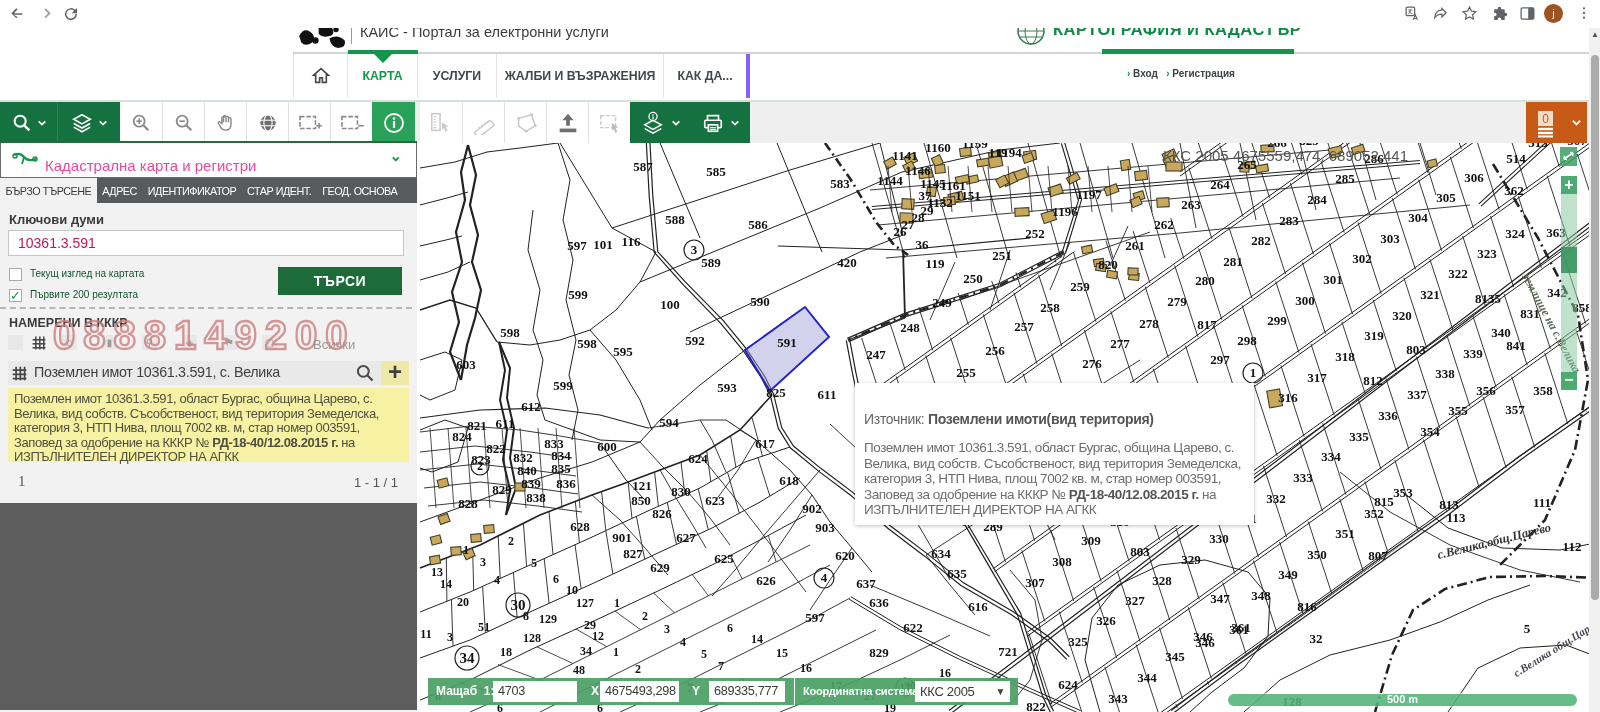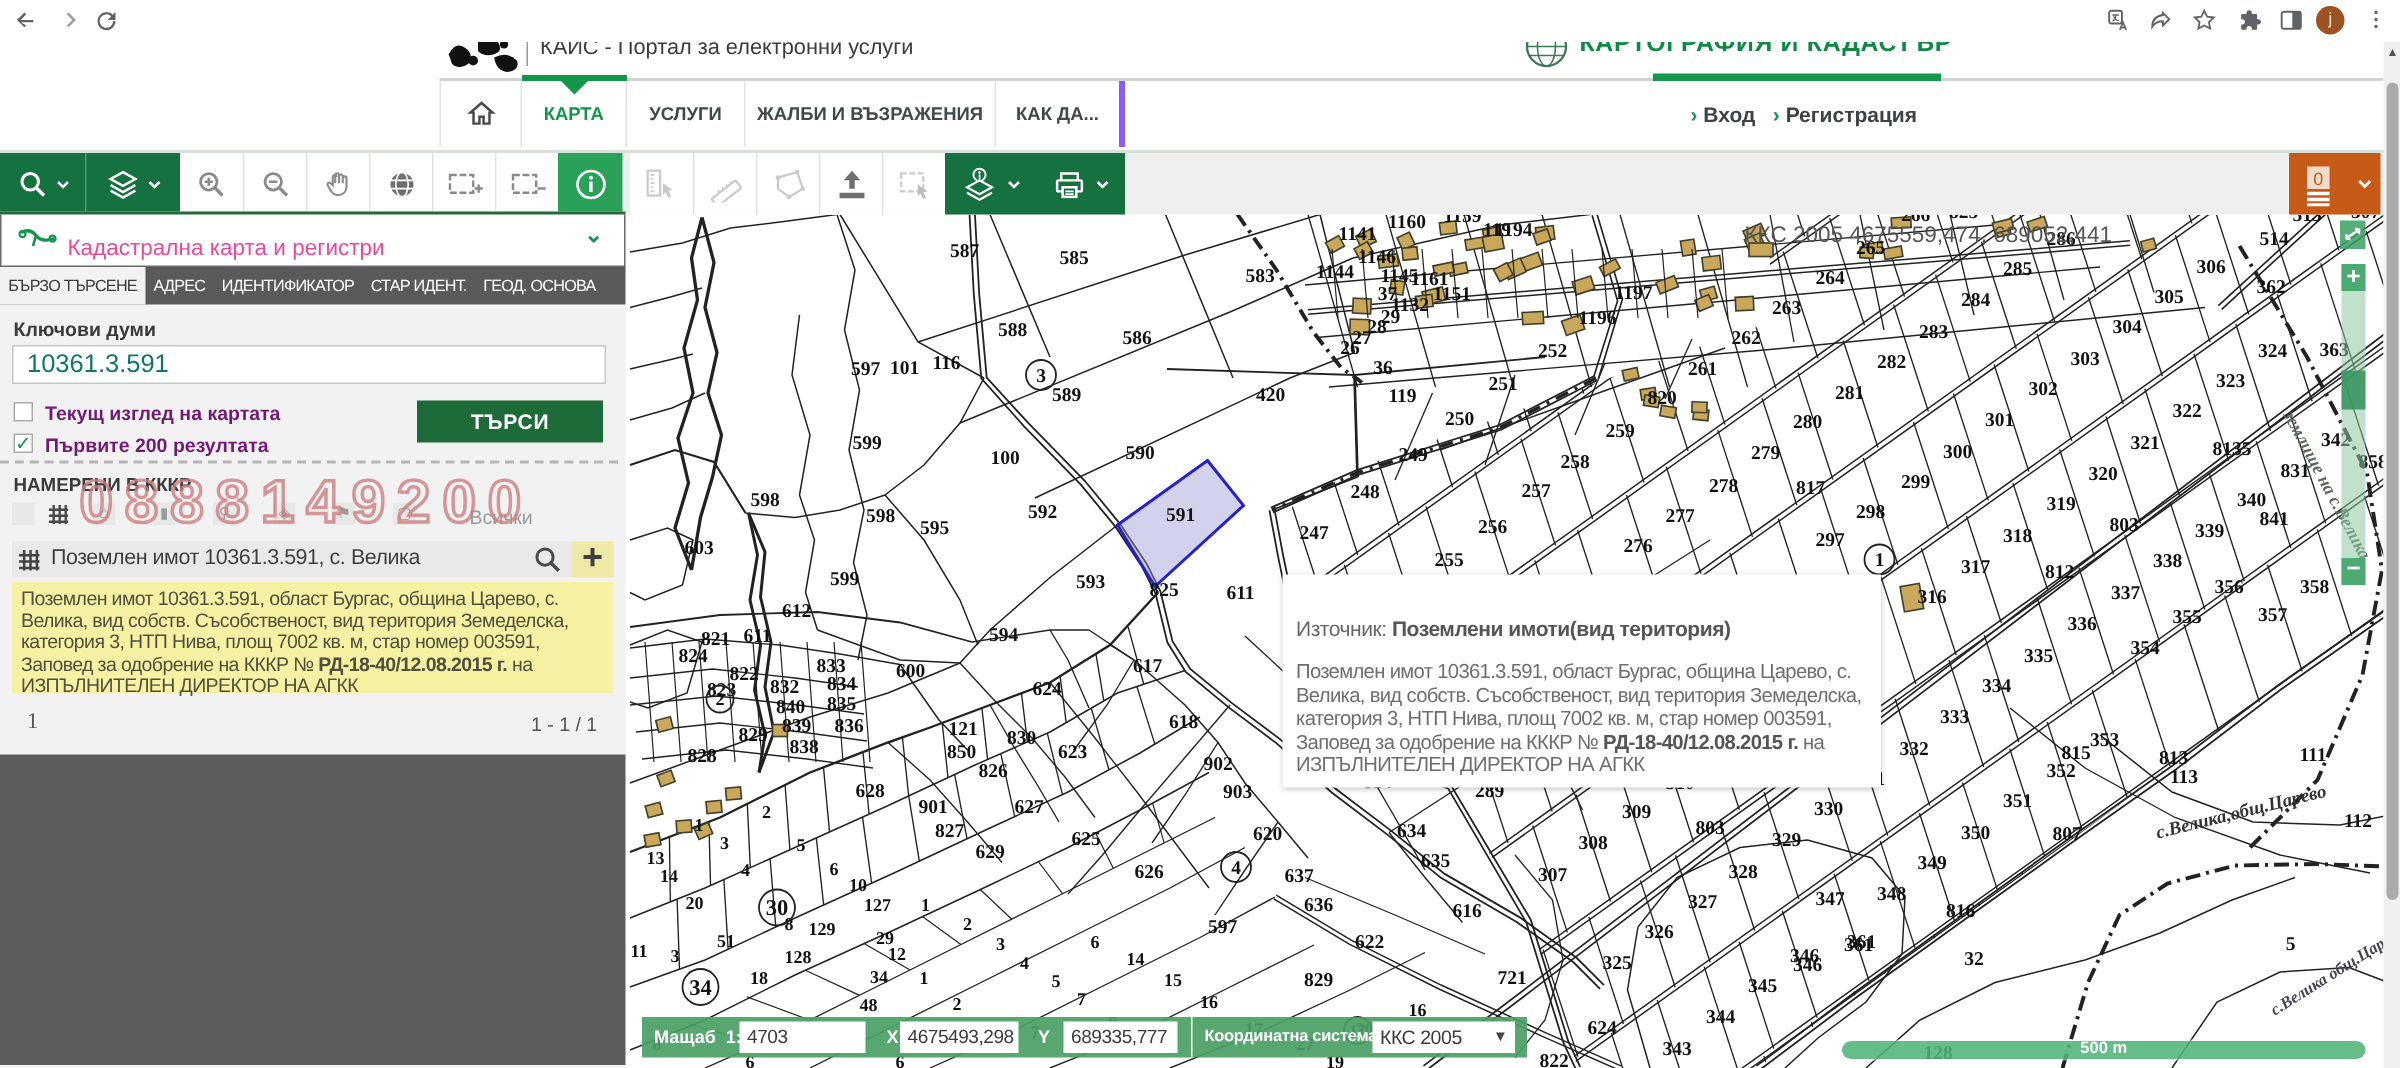--- a/index.html
+++ b/index.html
@@ -17,42 +17,42 @@
 .hdr .grayline{position:absolute;left:293px;top:24px;width:1296px;height:2px;background:#cfd4d1}
 .hdr .greenline1{position:absolute;left:348px;top:22px;width:70px;height:4px;background:#14954c}
 .hdr .notch{position:absolute;left:374px;top:26px;width:0;height:0;border-left:9px solid transparent;border-right:9px solid transparent;border-top:9px solid #14954c}
 .hdr .greenline2{position:absolute;left:1102px;top:21px;width:192px;height:5px;background:#14954c}
 .karto{position:absolute;left:1053px;top:-8px;font-size:16.5px;font-weight:bold;color:#0e8a43;letter-spacing:.5px}
 .globe-logo{position:absolute;left:1014px;top:-14px}
 .menu{position:absolute;left:293px;top:26px;height:44px;display:flex;align-items:stretch;font-weight:bold;font-size:12.3px;color:#40484b;white-space:nowrap}
 .menu .item{display:flex;align-items:center;justify-content:center;border-right:1px solid #e3e3e3}
 .menu .item.first{border-left:1px solid #e3e3e3}
 .menu .karta{color:#14954c}
-.auth{position:absolute;left:1127px;top:40px;font-weight:bold;font-size:14px;color:#3c4245}
+.auth{position:absolute;left:1127px;top:40px;font-weight:bold;font-size:10px;color:#3c4245}
 .auth .arr{color:#14954c;font-weight:bold}
 
 .tbar{position:absolute;left:0;top:100px;width:1600px;height:43px;background:#efefef;border-top:2px solid #d5e2d9}
 .tb{position:absolute;top:0;height:41px;display:flex;align-items:center;justify-content:center}
 .tb.green{background:#15713f}
 .tb.lgreen{background:#2aa159}
 .tb.white{background:#fff}
 .tbsep{position:absolute;top:0;height:41px;border-left:1px solid #e0e0e0}
 
 .sbar{position:absolute;left:0;top:141px;width:417px;height:571px;background:#f2f2f2;z-index:20}
 .sbar .topstrip{position:absolute;left:0;top:0;width:100%;height:4px;background:#26693c}
 .layerrow{position:absolute;left:0;top:2px;width:100%;height:35px;background:#fff;border:1px solid #6b6b6b;border-top:none}
 .layerrow .ttl{position:absolute;left:44px;top:14px;font-size:15px;color:#ec4899}
 .layerrow .chev{position:absolute;right:14px;top:4px;color:#14954c;font-size:15px;font-weight:bold}
 .tabs{position:absolute;left:0;top:37px;width:100%;height:25px;background:#595a5c;display:flex;color:#fff;font-size:10.8px;font-weight:normal}
 .tabs .t{display:flex;align-items:center;padding:0 5.5px;height:100%;white-space:nowrap;letter-spacing:-0.5px}
 .tabs .t.on{background:#f2f2f2;color:#3a3a3a}
 .sbar .kw{position:absolute;left:9px;top:71px;font-size:13px;font-weight:bold;color:#3a3a3a}
-.sbar .inp{position:absolute;left:8px;top:89px;width:396px;height:26px;background:#fff;border:1px solid #c6c6c6;font-size:17px;color:#0f766e;line-height:24px;padding-left:9px}
+.sbar .inp{position:absolute;left:8px;top:89px;width:396px;height:26px;background:#fff;border:1px solid #c6c6c6;font-size:14px;color:#be185d;line-height:24px;padding-left:9px}
 .cb{position:absolute;width:13px;height:13px;background:#fff;border:1px solid #aaa}
-.cbl{position:absolute;font-size:13px;font-weight:bold;color:#701a75}
+.cbl{position:absolute;font-size:10px;font-weight:normal;color:#14532d}
 .tursi{position:absolute;left:278px;top:126px;width:124px;height:28px;background:#1c6b38;color:#fff;font-size:14px;font-weight:bold;text-align:center;line-height:28px;letter-spacing:.5px}
 .dashsep{position:absolute;left:0px;top:166px;width:412px;border-top:2px dashed #b5b5b5}
 .foundttl{position:absolute;left:9px;top:175px;font-size:12.5px;font-weight:bold;color:#3a3a3a}
 .ficon{position:absolute;top:194px;width:15px;height:15px;background:#e8e8e8}
 .vsichki{position:absolute;left:313px;top:196px;font-size:13px;color:#999}
 .wm{position:absolute;left:53px;top:172px;font-size:40px;font-weight:bold;letter-spacing:8px;color:transparent;-webkit-text-stroke:2.3px rgba(202,125,125,.8);z-index:5}
 .resrow{position:absolute;left:8px;top:220px;width:401px;height:24px;background:#e9e9e9}
 .resrow .txt{position:absolute;left:26px;top:3px;font-size:14.3px;color:#3f3f3f;letter-spacing:-0.3px}
 .plusbox{position:absolute;left:381px;top:220px;width:28px;height:24px;background:#efe9a8;color:#3f3f3f;font-size:24px;text-align:center;line-height:22px;font-weight:bold}
 .ybox{position:absolute;left:8px;top:247px;width:401px;height:74px;background:#f6f1a3;font-size:13px;color:#50503e;line-height:14.6px;padding:4px 4px 0 6px;letter-spacing:-0.4px}

